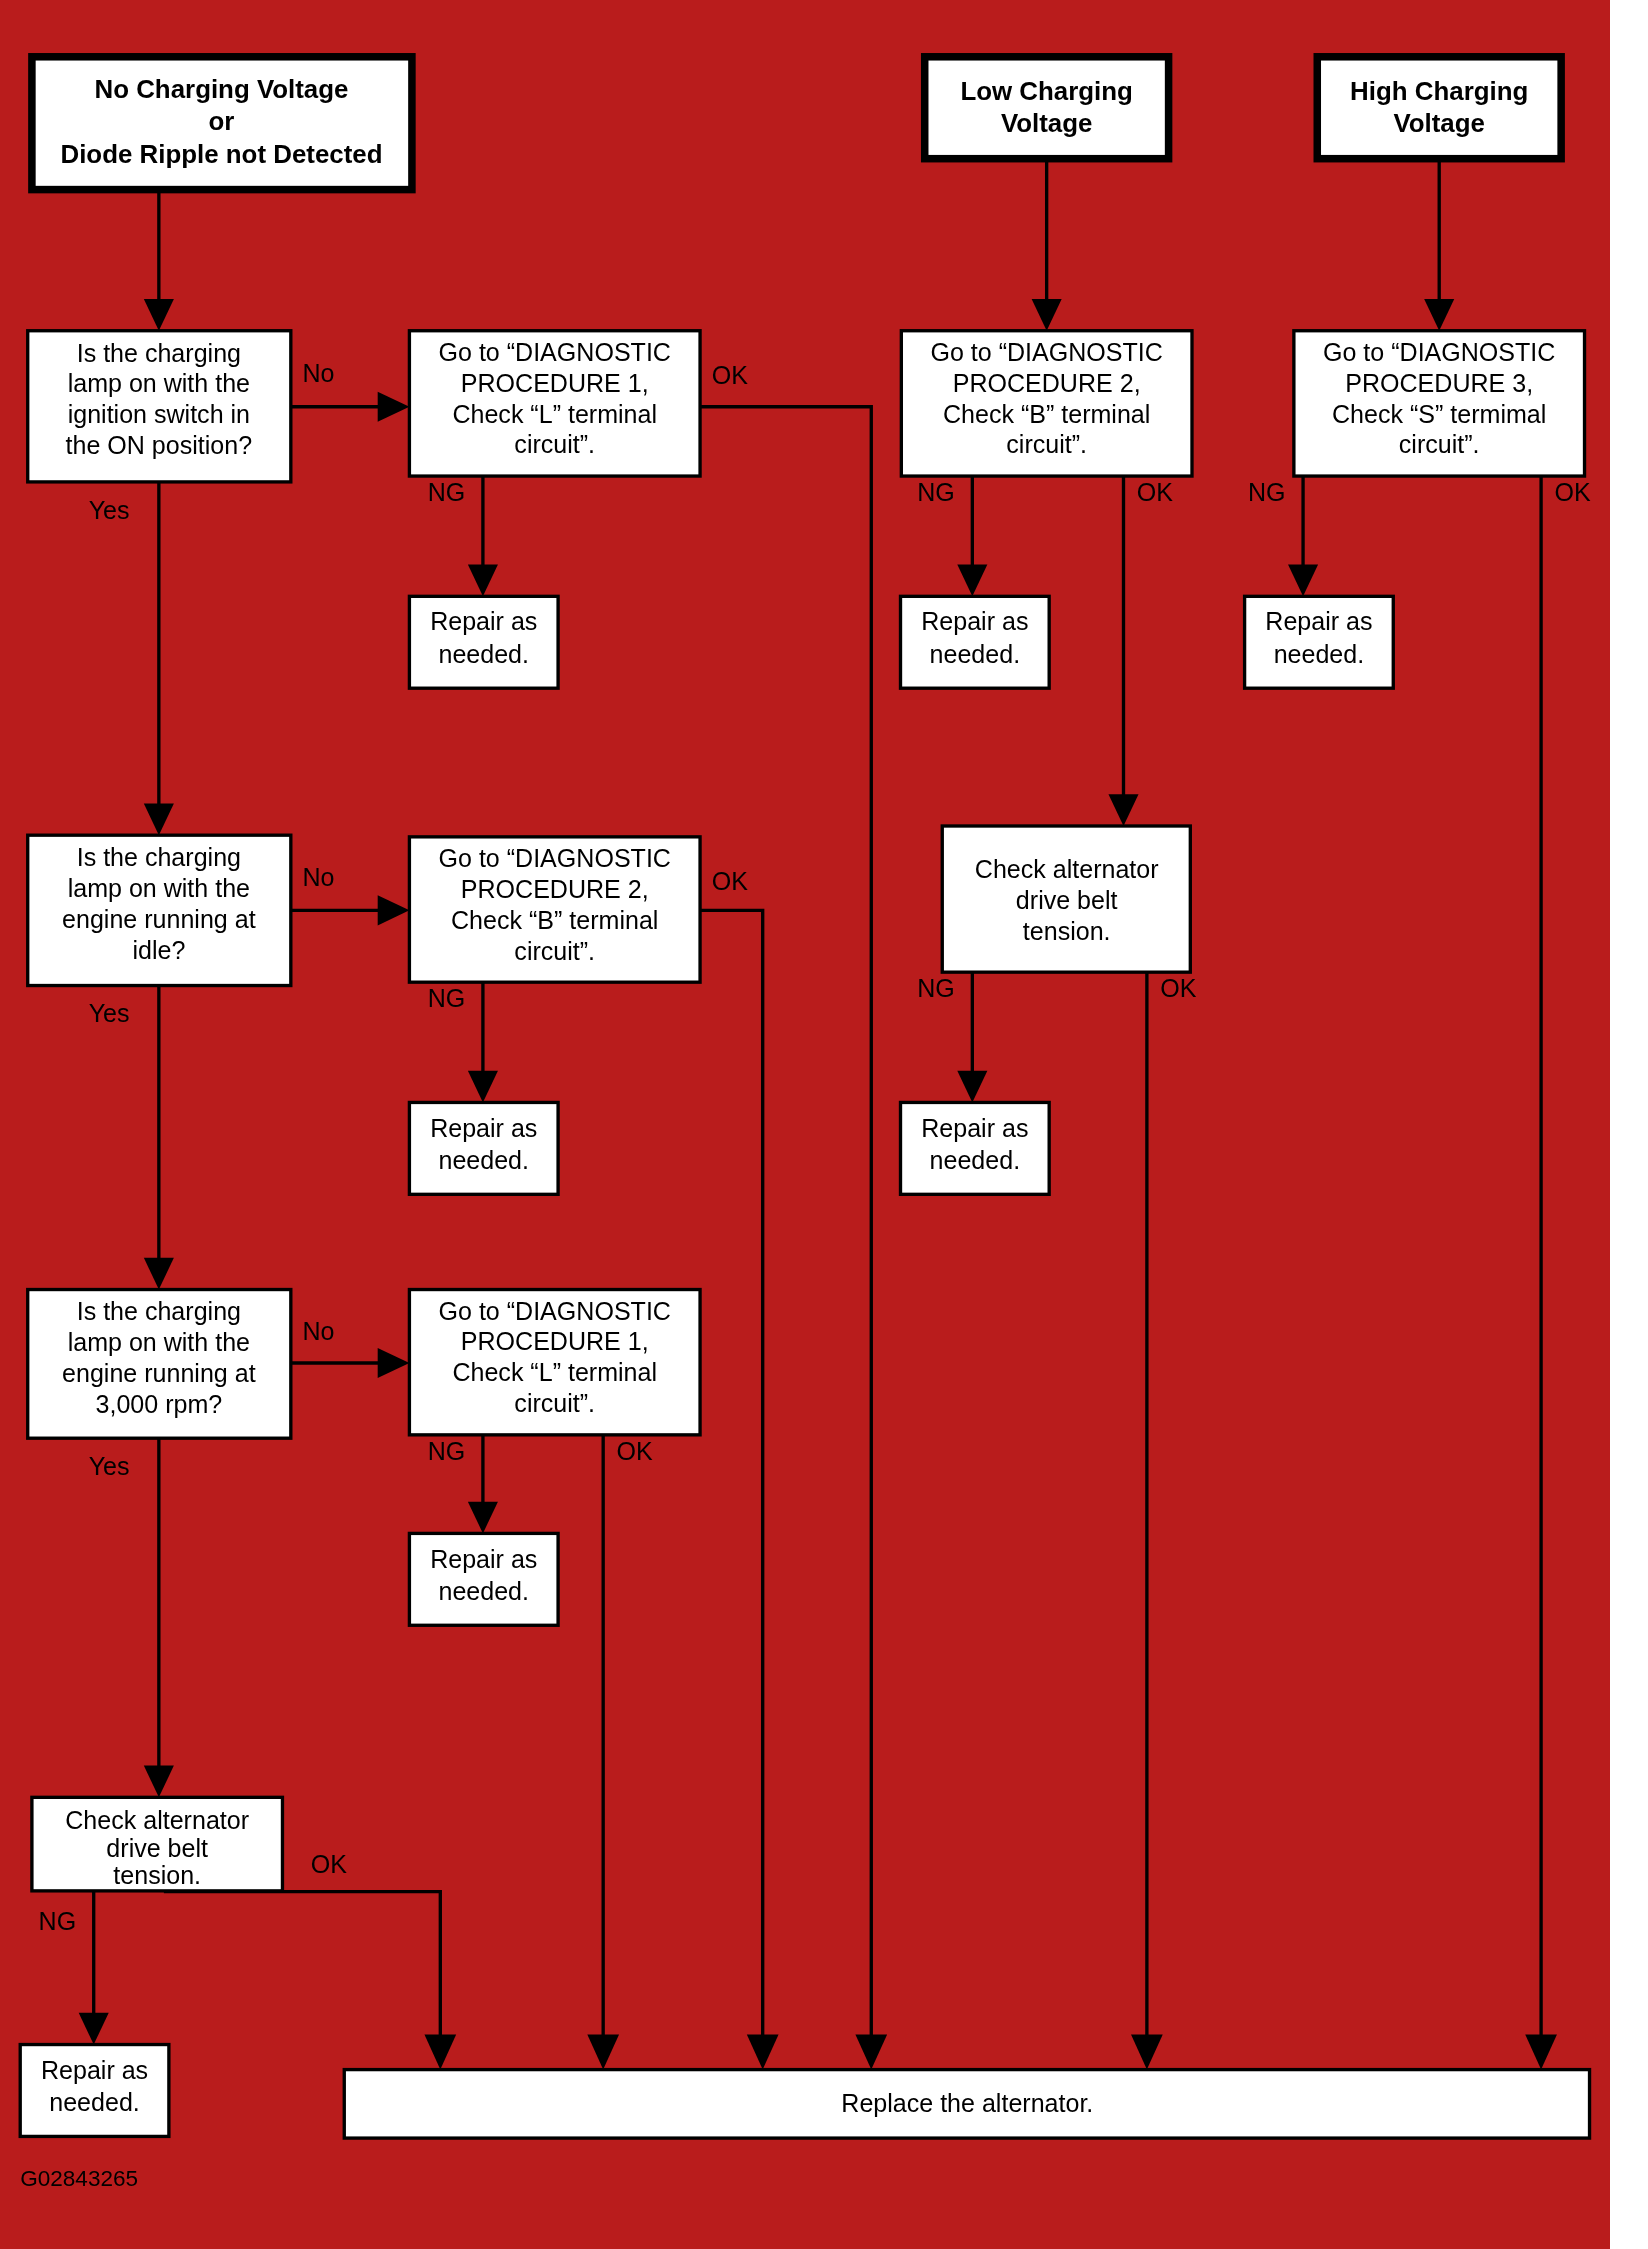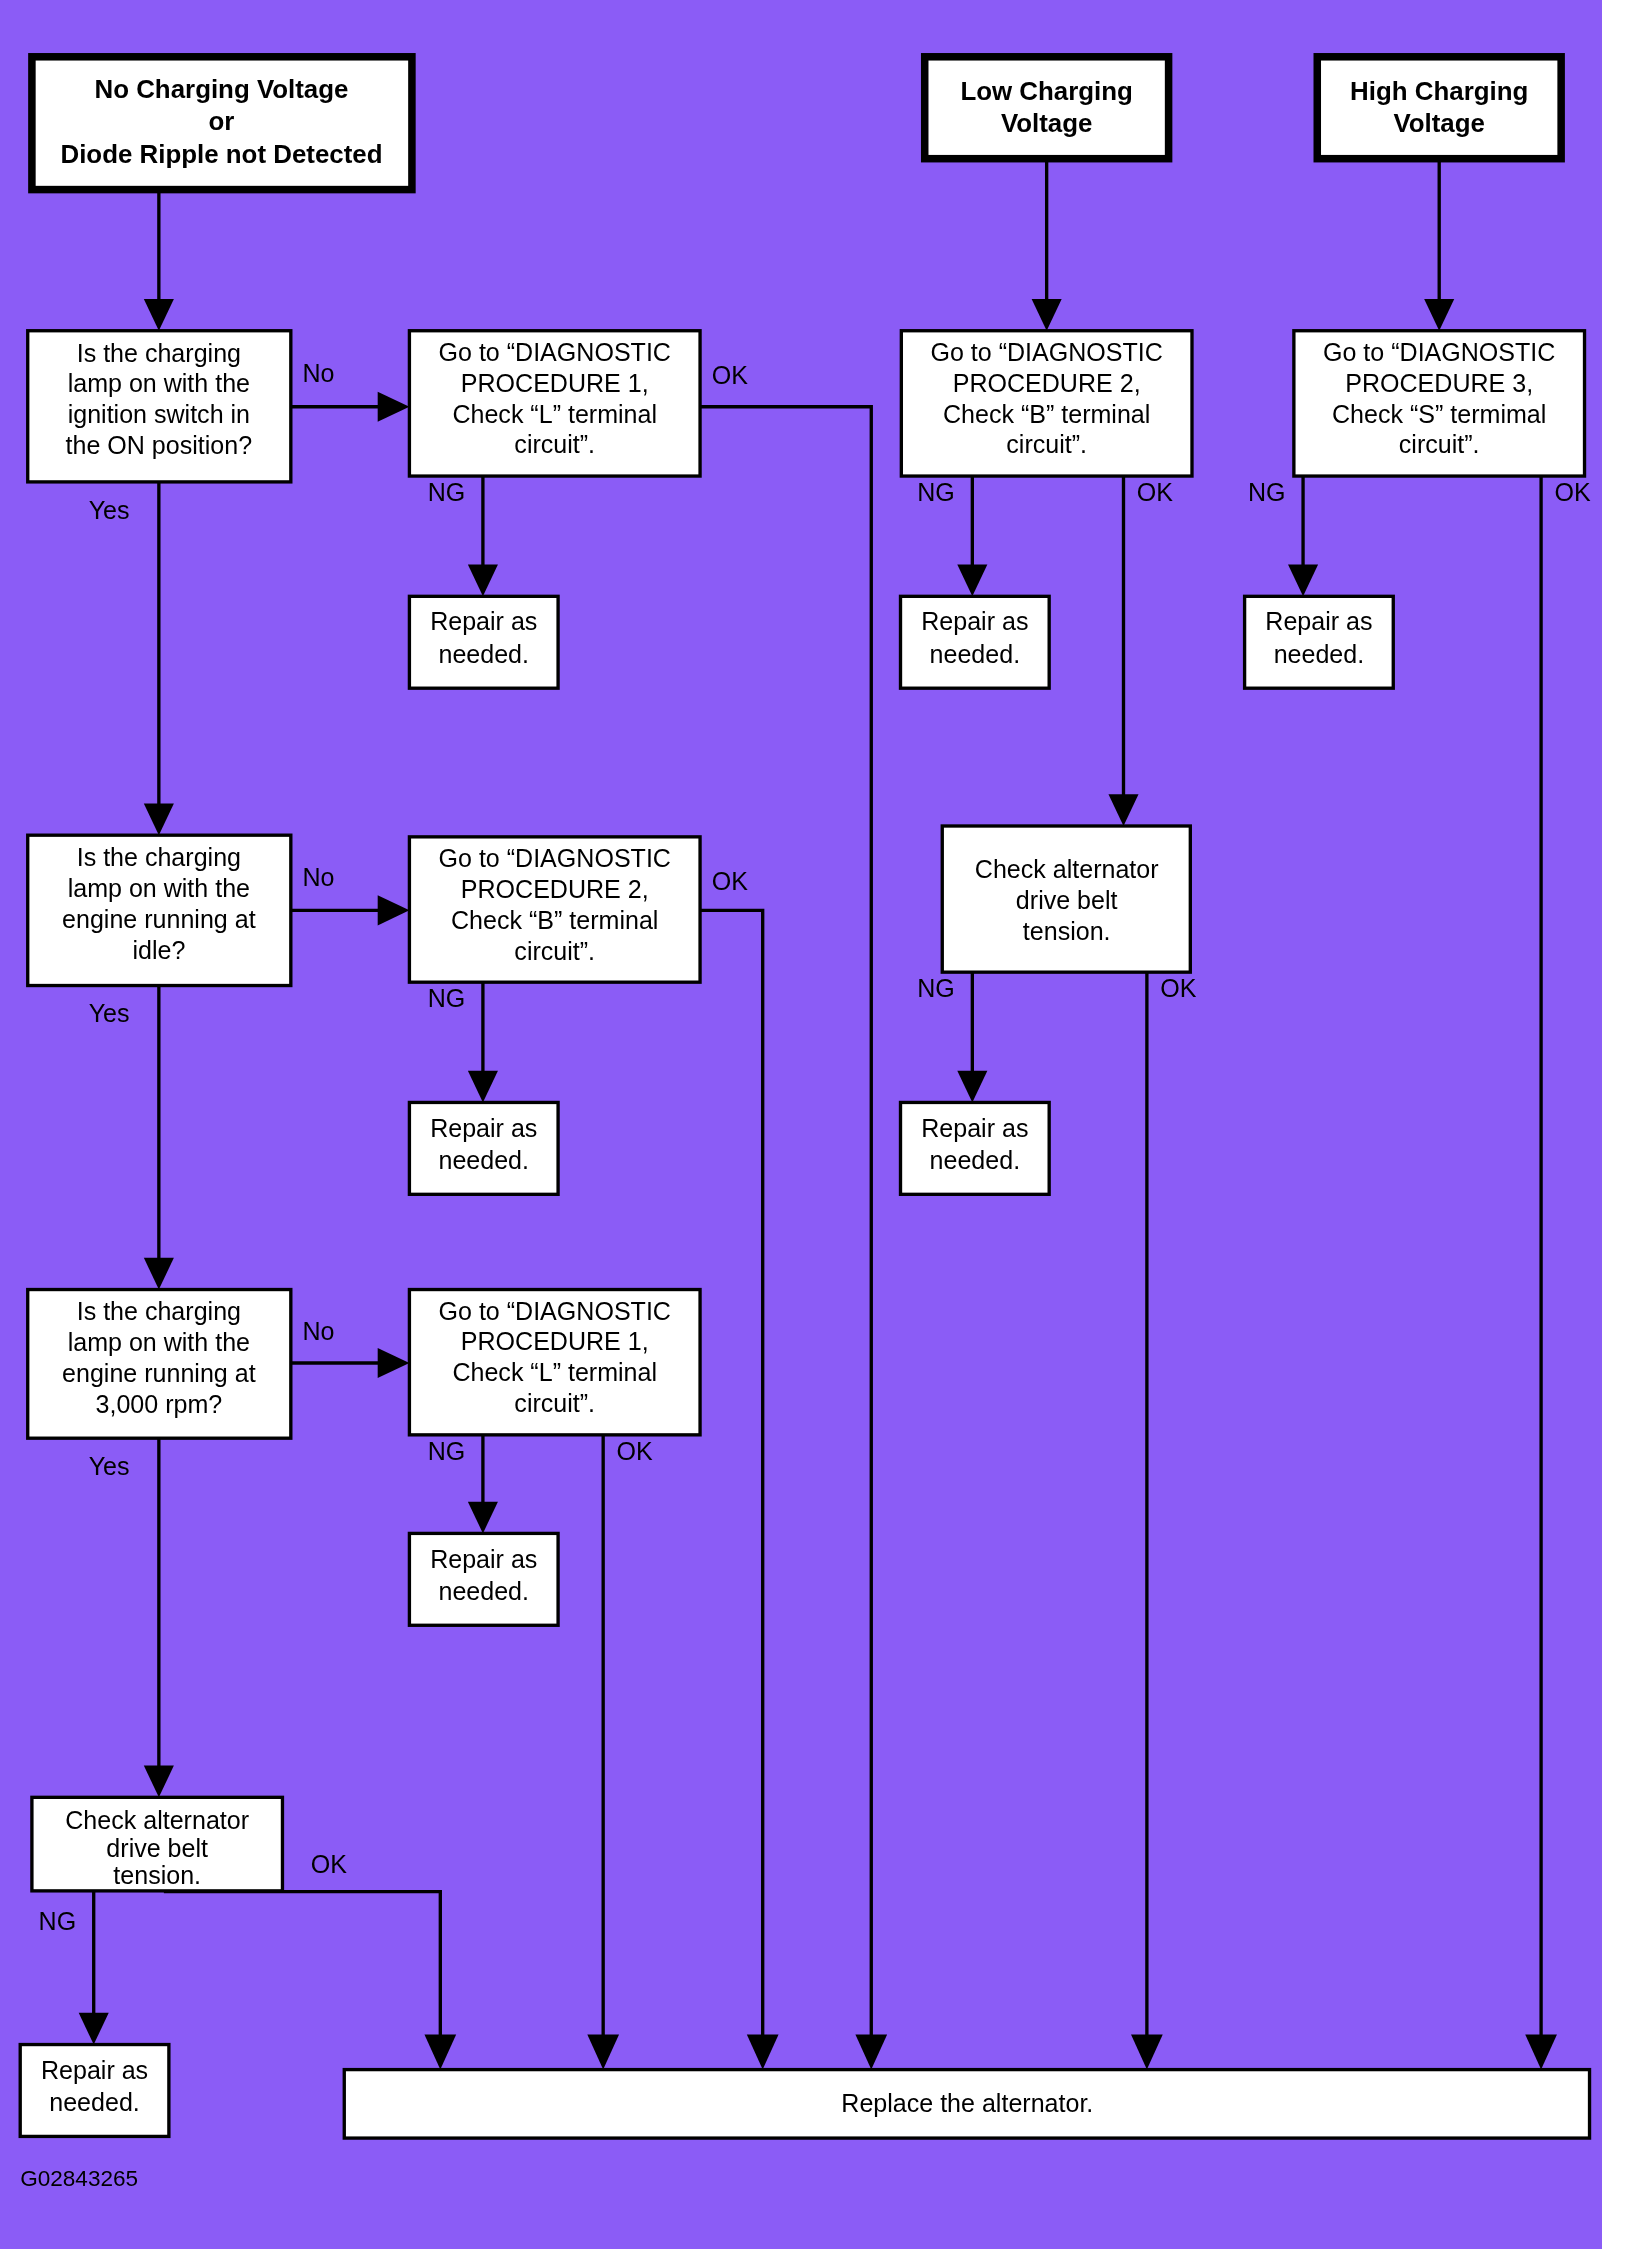--- a/index.html
+++ b/index.html
@@ -7,22 +7,23 @@
     padding: 0;
     background: #ffffff;
   }
   body {
     font-family: "Liberation Sans", sans-serif;
   }
   #chart-root {
     position: relative;
     width: 1602px;
     height: 2250px;
-    background: #8b5cf6;
+    background: #b91c1c;
     overflow: hidden;
+    padding-left: 8px;
   }
   svg.flow-svg {
     position: absolute;
     top: 0;
     left: 0;
     width: 1649px;
     height: 2250px;
   }
   .node-rect {
     fill: #ffffff;

